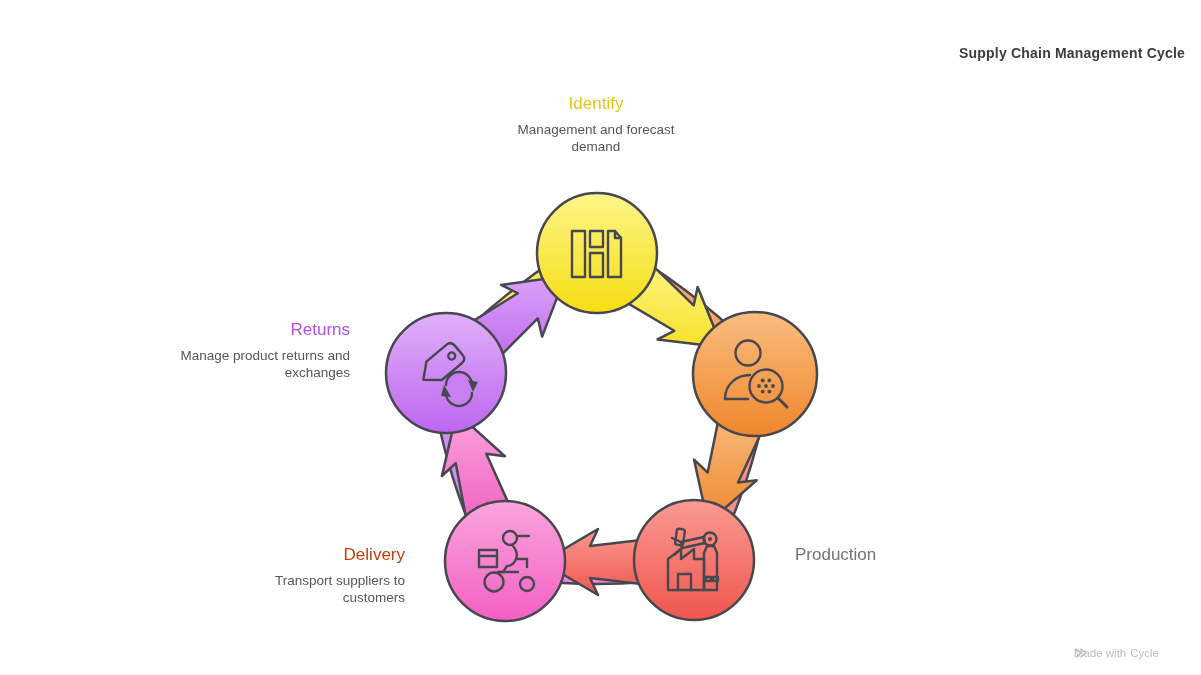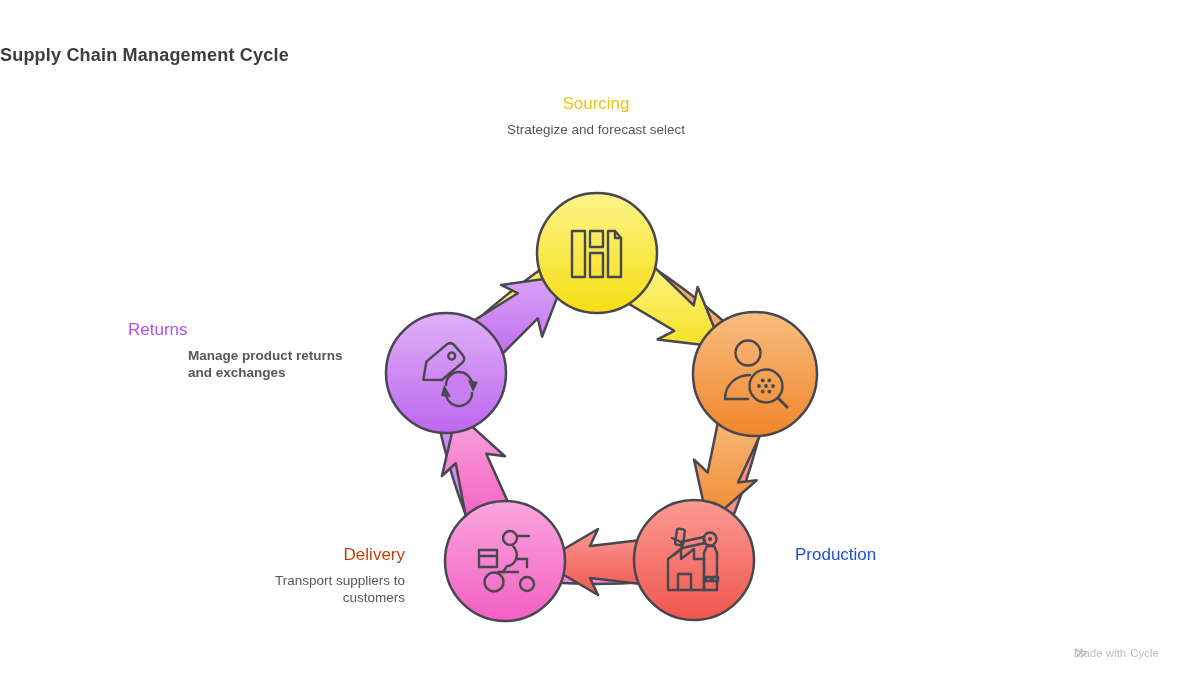--- a/index.html
+++ b/index.html
@@ -1,34 +1,34 @@
 <!DOCTYPE html>
 <html style="--outline: #47474f; --desc: #565656; --wm: #b9bdc4;"><head>
 <meta charset="utf-8">
 <style>
   html,body{margin:0;padding:0;background:#ffffff;}
   body{width:1201px;height:675px;overflow:hidden;position:relative;
        font-family:"Liberation Sans","DejaVu Sans",sans-serif;}
   #canvas{position:absolute;inset:0;}
   svg{position:absolute;left:0;top:0;}
-  .page-title{position:absolute;left:0;right:16px;top:45px;text-align:left;
-      font-size:18px;font-weight:700;letter-spacing:.2px;}
+  .page-title{position:absolute;left:0;right:16px;top:45px;text-align:right;
+      font-size:14px;font-weight:700;letter-spacing:.2px;}
   .stage-block{position:absolute;}
   .stage-name{font-size:17px;font-weight:400;}
   .stage-desc{font-size:13.5px;line-height:1.25;color:var(--desc,#565656);margin-top:8px;}
   .tl-planning{left:446px;top:94px;width:300px;text-align:center;}
   .tl-planning .stage-desc{width:180px;margin-left:auto;margin-right:auto;}
   .tl-sourcing{left:850px;top:320px;width:220px;text-align:left;}
   .tl-sourcing .stage-desc{width:130px;}
   .tl-production{left:795px;top:545px;width:230px;text-align:left;}
   .tl-production .stage-desc{width:165px;}
   .tl-delivery{left:205px;top:545px;width:200px;text-align:right;}
   .tl-delivery .stage-desc{width:150px;margin-left:auto;}
-  .tl-returns{left:128px;top:320px;width:230px;text-align:left;}
-  .tl-returns .stage-desc{width:170px;margin-left:auto;font-weight:bold;}
+  .tl-returns{left:120px;top:320px;width:230px;text-align:right;}
+  .tl-returns .stage-desc{width:170px;margin-left:auto;}
   .watermark{position:absolute;right:42px;bottom:16px;font-size:11.5px;
       color:var(--wm,#b9bdc4);display:flex;align-items:center;gap:4px;}
   
   .node{stroke:var(--outline,#47474f);stroke-width:2.5;}
   .arrow{stroke:var(--outline,#47474f);stroke-width:2.5;stroke-linejoin:round;}
   .band-under{stroke:var(--outline,#47474f);stroke-width:36;fill:none;}
   .band-over{stroke-width:31;fill:none;}
   .ic{stroke:var(--outline,#47474f);stroke-width:2.4;fill:none;
       stroke-linecap:round;stroke-linejoin:round;}
   .ic-thick{stroke-width:3;}
@@ -182,25 +182,25 @@
       </g>
       <circle id="patch-returns" cx="459" cy="389" r="16" fill="#c97ef2"></circle>
       <path class="ic" d="M446,385 A13,13 0 0 1 472,385"></path>
       <path class="ic" d="M472,393 A13,13 0 0 1 446,393"></path>
       <polygon class="ic-fill" points="468,380 478,382 473,392"></polygon>
       <polygon class="ic-fill" points="441,396 451,397 444,385"></polygon>
     </g>
   </svg>
 
   <div class="stage-block tl-planning">
-    <div class="stage-name" style="color: rgb(231, 196, 25);">Sourcing</div>
-    <div class="stage-desc">Strategize and forecast select</div>
+    <div class="stage-name" style="color: rgb(231, 196, 25);">Identify</div>
+    <div class="stage-desc">Management and forecast demand</div>
   </div>
   <div class="stage-block tl-production">
-    <div class="stage-name" style="color: #1d4ed8;">Production</div>
+    <div class="stage-name" style="color: #737373;">Production</div>
   </div>
   <div class="stage-block tl-delivery">
     <div class="stage-name" style="color: #c2410c;">Delivery</div>
     <div class="stage-desc">Transport suppliers to customers</div>
   </div>
   <div class="stage-block tl-returns">
     <div class="stage-name" style="color: rgb(180, 79, 232);">Returns</div>
     <div class="stage-desc">Manage product returns and exchanges</div>
   </div>
 

